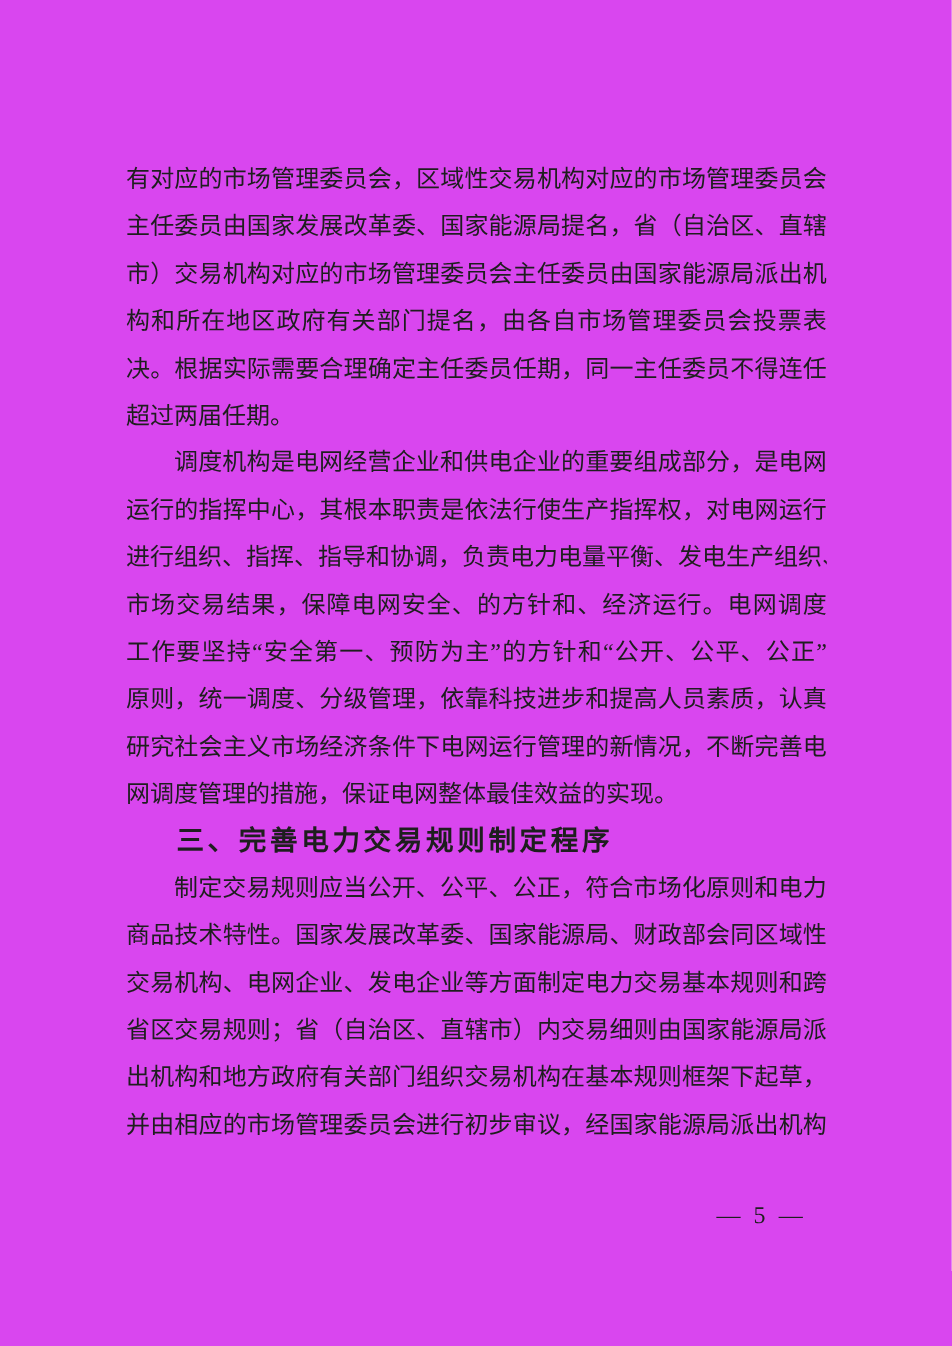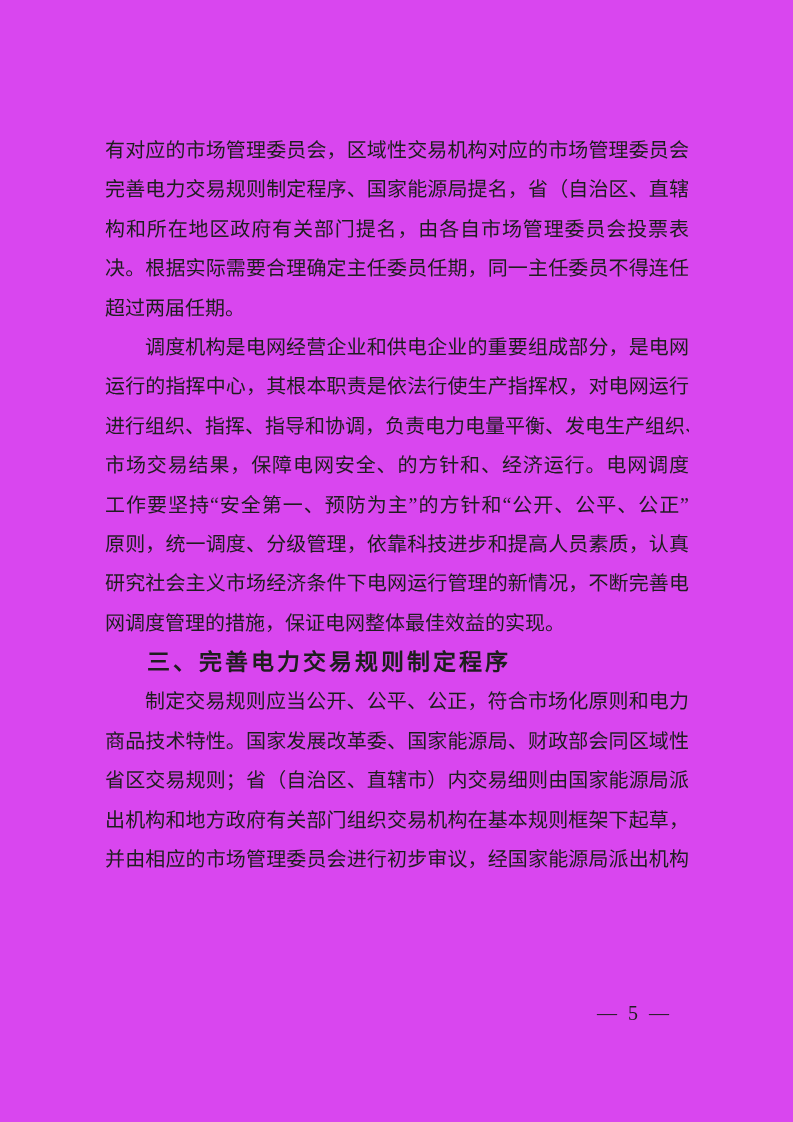--- a/index.html
+++ b/index.html
@@ -63,21 +63,22 @@
   }
 </style>
 </head>
 <body>
 
 <div class="page">
   <div class="text-column">
 
     <div class="para">
       <div class="line">有对应的市场管理委员会，区域性交易机构对应的市场管理委员会</div>
-      <div class="line">完善电力交易规则制定程序、国家能源局提名，省（自治区、直辖</div>
+      <div class="line">主任委员由国家发展改革委、国家能源局提名，省（自治区、直辖</div>
+      <div class="line">市）交易机构对应的市场管理委员会主任委员由国家能源局派出机</div>
       <div class="line">构和所在地区政府有关部门提名，由各自市场管理委员会投票表</div>
       <div class="line">决。根据实际需要合理确定主任委员任期，同一主任委员不得连任</div>
       <div class="line end">超过两届任期。</div>
     </div>
 
     <div class="para">
       <div class="line indent">调度机构是电网经营企业和供电企业的重要组成部分，是电网</div>
       <div class="line">运行的指挥中心，其根本职责是依法行使生产指挥权，对电网运行</div>
       <div class="line">进行组织、指挥、指导和协调，负责电力电量平衡、发电生产组织、</div>
       <div class="line">市场交易结果，保障电网安全、的方针和、经济运行。电网调度</div>
@@ -85,20 +86,21 @@
       <div class="line">原则，统一调度、分级管理，依靠科技进步和提高人员素质，认真</div>
       <div class="line">研究社会主义市场经济条件下电网运行管理的新情况，不断完善电</div>
       <div class="line end">网调度管理的措施，保证电网整体最佳效益的实现。</div>
     </div>
 
     <div class="heading-line">三、完善电力交易规则制定程序</div>
 
     <div class="para">
       <div class="line indent">制定交易规则应当公开、公平、公正，符合市场化原则和电力</div>
       <div class="line">商品技术特性。国家发展改革委、国家能源局、财政部会同区域性</div>
+      <div class="line">交易机构、电网企业、发电企业等方面制定电力交易基本规则和跨</div>
       <div class="line">省区交易规则；省（自治区、直辖市）内交易细则由国家能源局派</div>
       <div class="line">出机构和地方政府有关部门组织交易机构在基本规则框架下起草，</div>
       <div class="line">并由相应的市场管理委员会进行初步审议，经国家能源局派出机构</div>
     </div>
 
   </div>
 
   <div class="page-number">— 5 —</div>
 </div>
 

